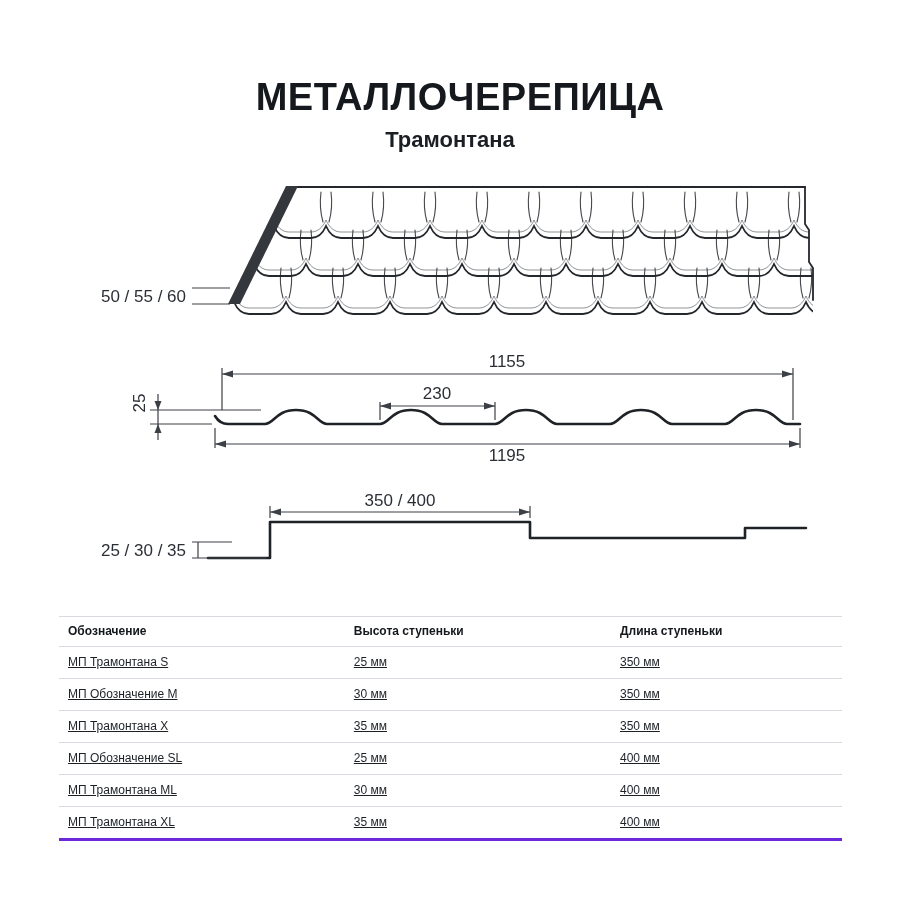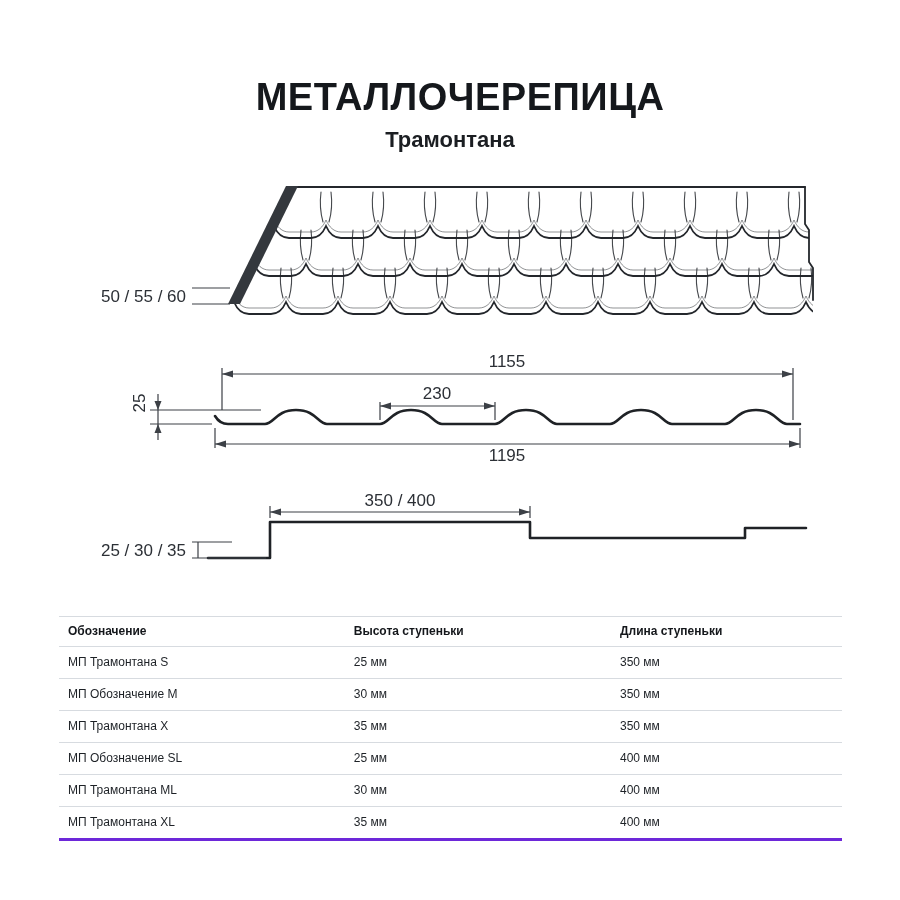--- a/index.html
+++ b/index.html
@@ -22,21 +22,21 @@
   .dim-stroke { stroke:#3c4046; stroke-width:1.2; fill:none; }
   .dim-arrow  { fill:#3c4046; stroke:none; }
   .dim-text   { font-family:"Liberation Sans", sans-serif; font-size:17px; fill:#2c3036; }
 
   table.spec {
     position:absolute; left:59px; top:616px; width:783px;
     border-collapse:collapse; font-size:12px; color:#1d2126;
   }
   table.spec th, table.spec td { text-align:left; border-top:1px solid #d7dbe0; }
   table.spec th { font-weight:700; padding:7px 8px 8px 9px; color:#14171b; }
-  table.spec td { font-weight:400; padding:8px 8px 9px 9px; }
+  table.spec td { font-weight:400; padding:8px 8px 9px 9px;text-decoration:underline; }
   table.spec tbody tr:last-child td { border-bottom:3px solid #6d28d9; }
   table.spec th:nth-child(1), table.spec td:nth-child(1) { width:36.5%; }
   table.spec th:nth-child(2), table.spec td:nth-child(2) { width:34%; }
   table.spec th:nth-child(3), table.spec td:nth-child(3) { width:29.5%; }
 </style>
 </head>
 <body>
 
 <div class="page">
 

